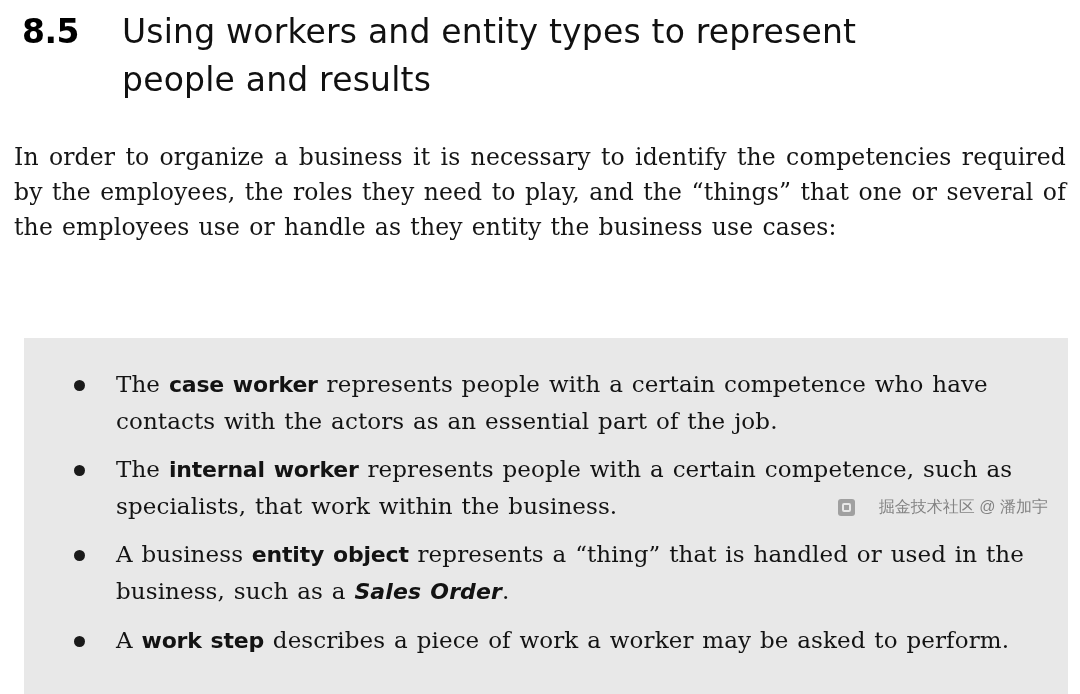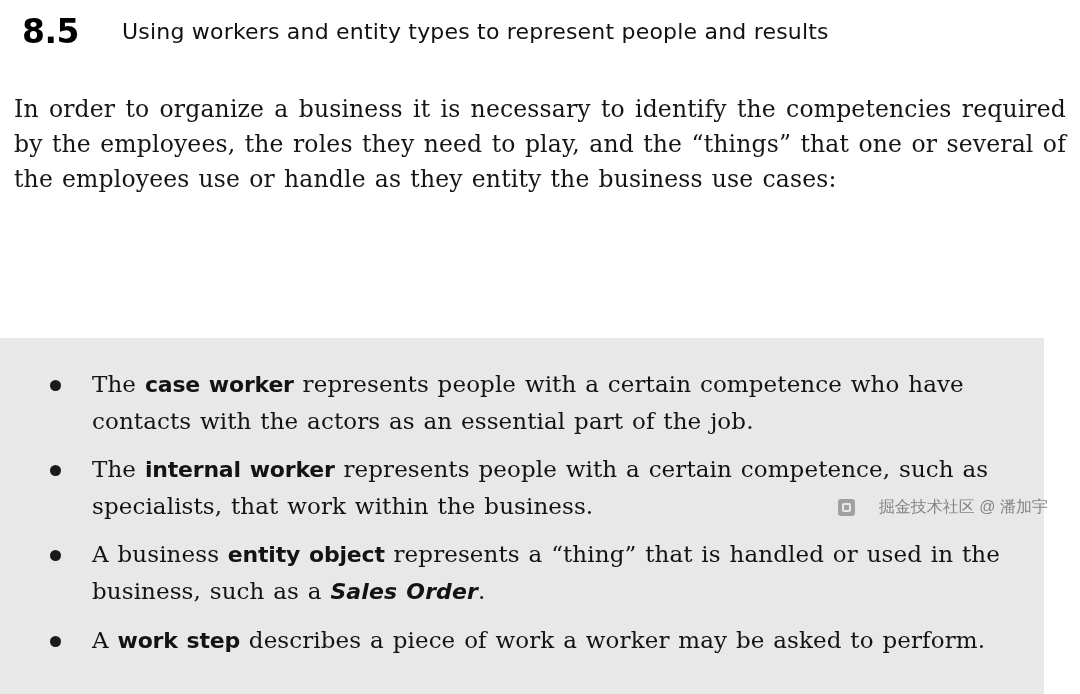--- a/index.html
+++ b/index.html
@@ -35,21 +35,21 @@
     font-size: 33px;
     line-height: 48px;
     letter-spacing: -0.5px;
     color: #000;
     flex: 0 0 auto;
     width: 100px;
   }
   .heading-title {
     font-family: "DejaVu Sans", sans-serif;
     font-weight: 400;
-    font-size: 22px;
+    font-size: 33px;
     line-height: 48px;
     color: #111;
     letter-spacing: 0.2px;
     max-width: 820px;
   }
 
   
   .intro {
     margin: 36px 14px 0 14px;
     font-family: "DejaVu Serif", serif;
@@ -58,21 +58,21 @@
     color: #151515;
     text-align: justify;
     letter-spacing: 0.15px;
     word-spacing: 1.5px;
     max-width: 1054px;
   }
 
   
   .callout {
     position: absolute;
-    left: 0;
+    left: 24px;
     top: 338px;
     width: 1044px;
     height: 356px;
     background: #e8e8e8;
     box-sizing: border-box;
     padding: 28px 34px 0 34px;
     overflow: hidden;
   }
   .bullet-row {
     display: flex;

